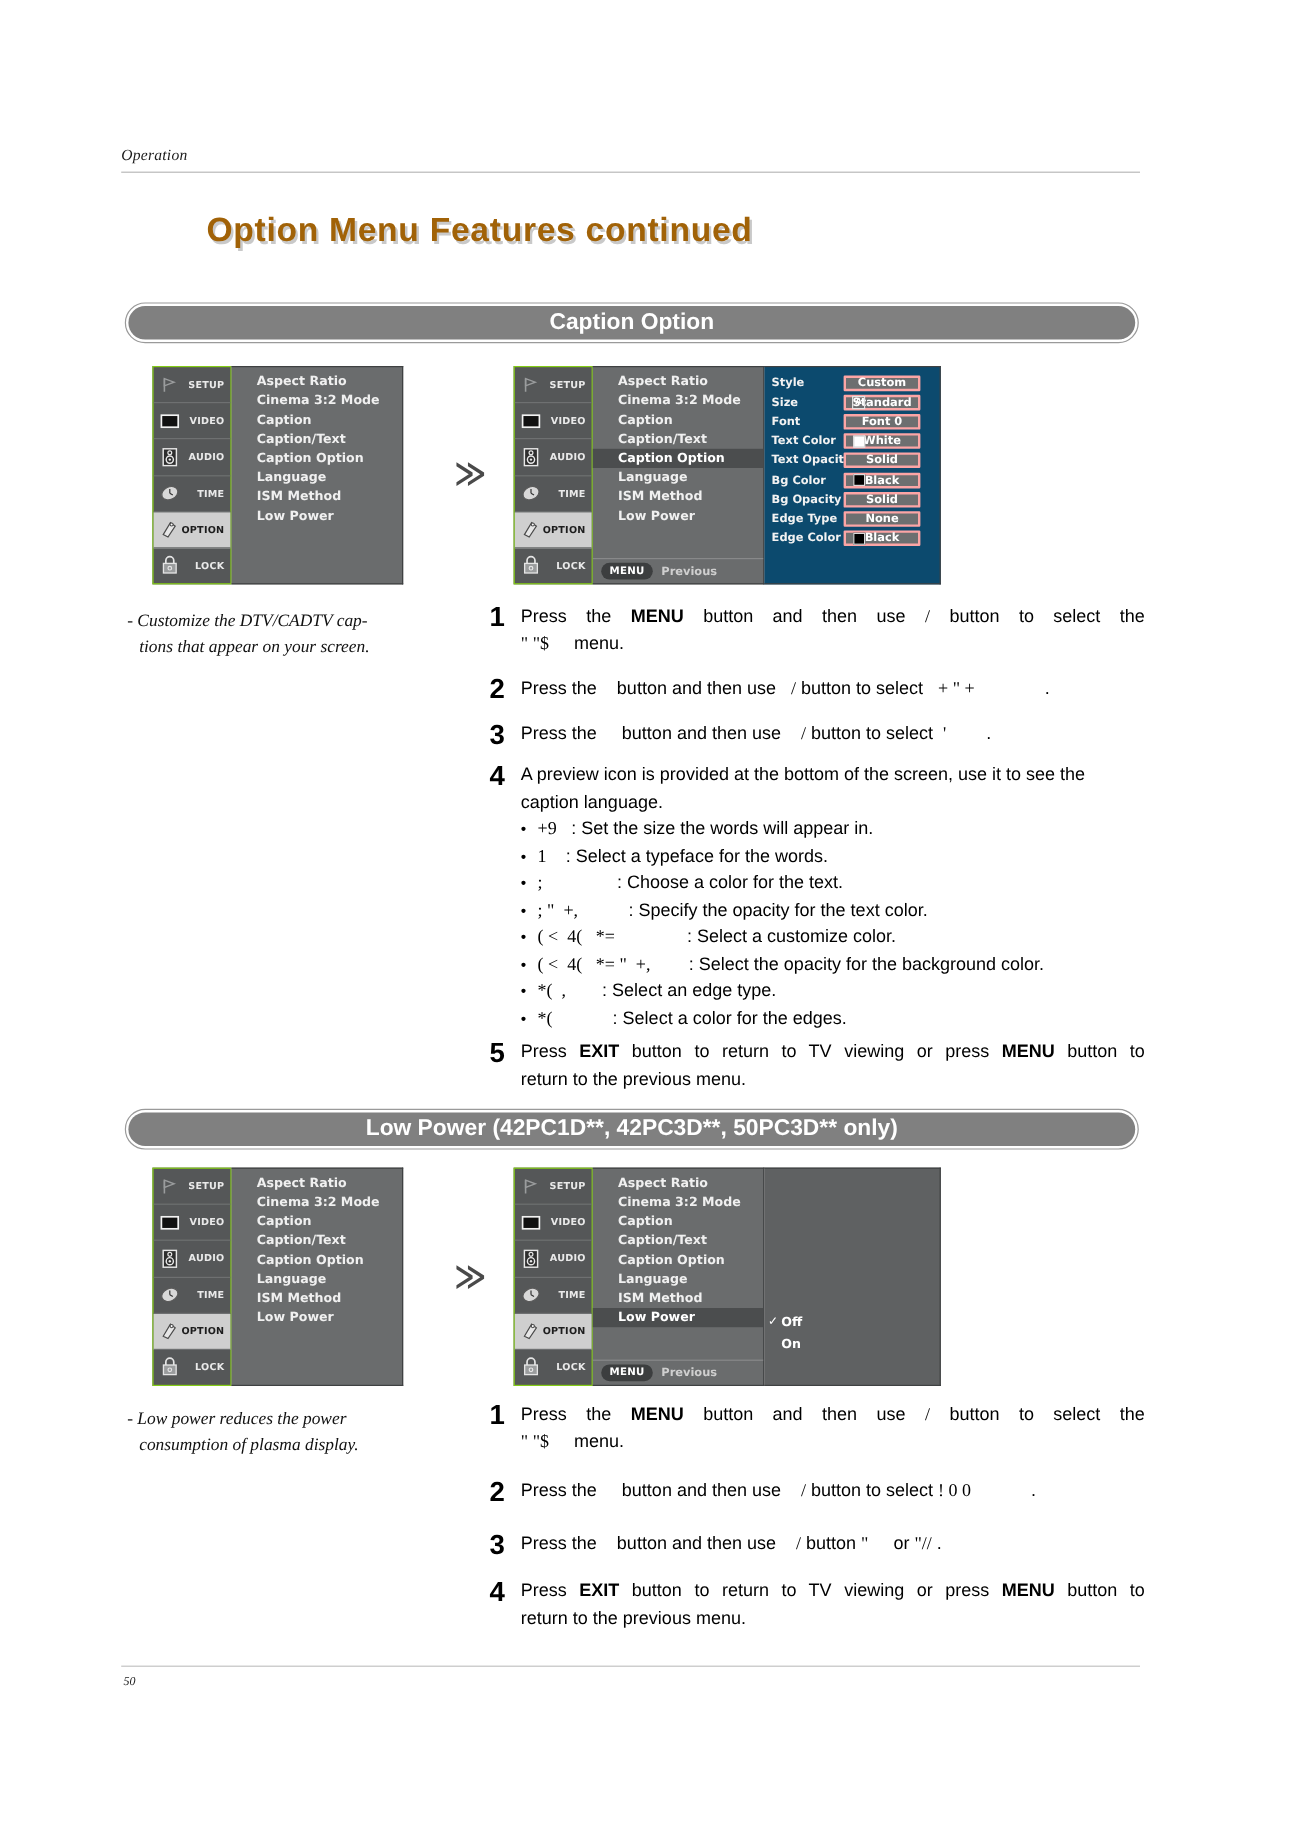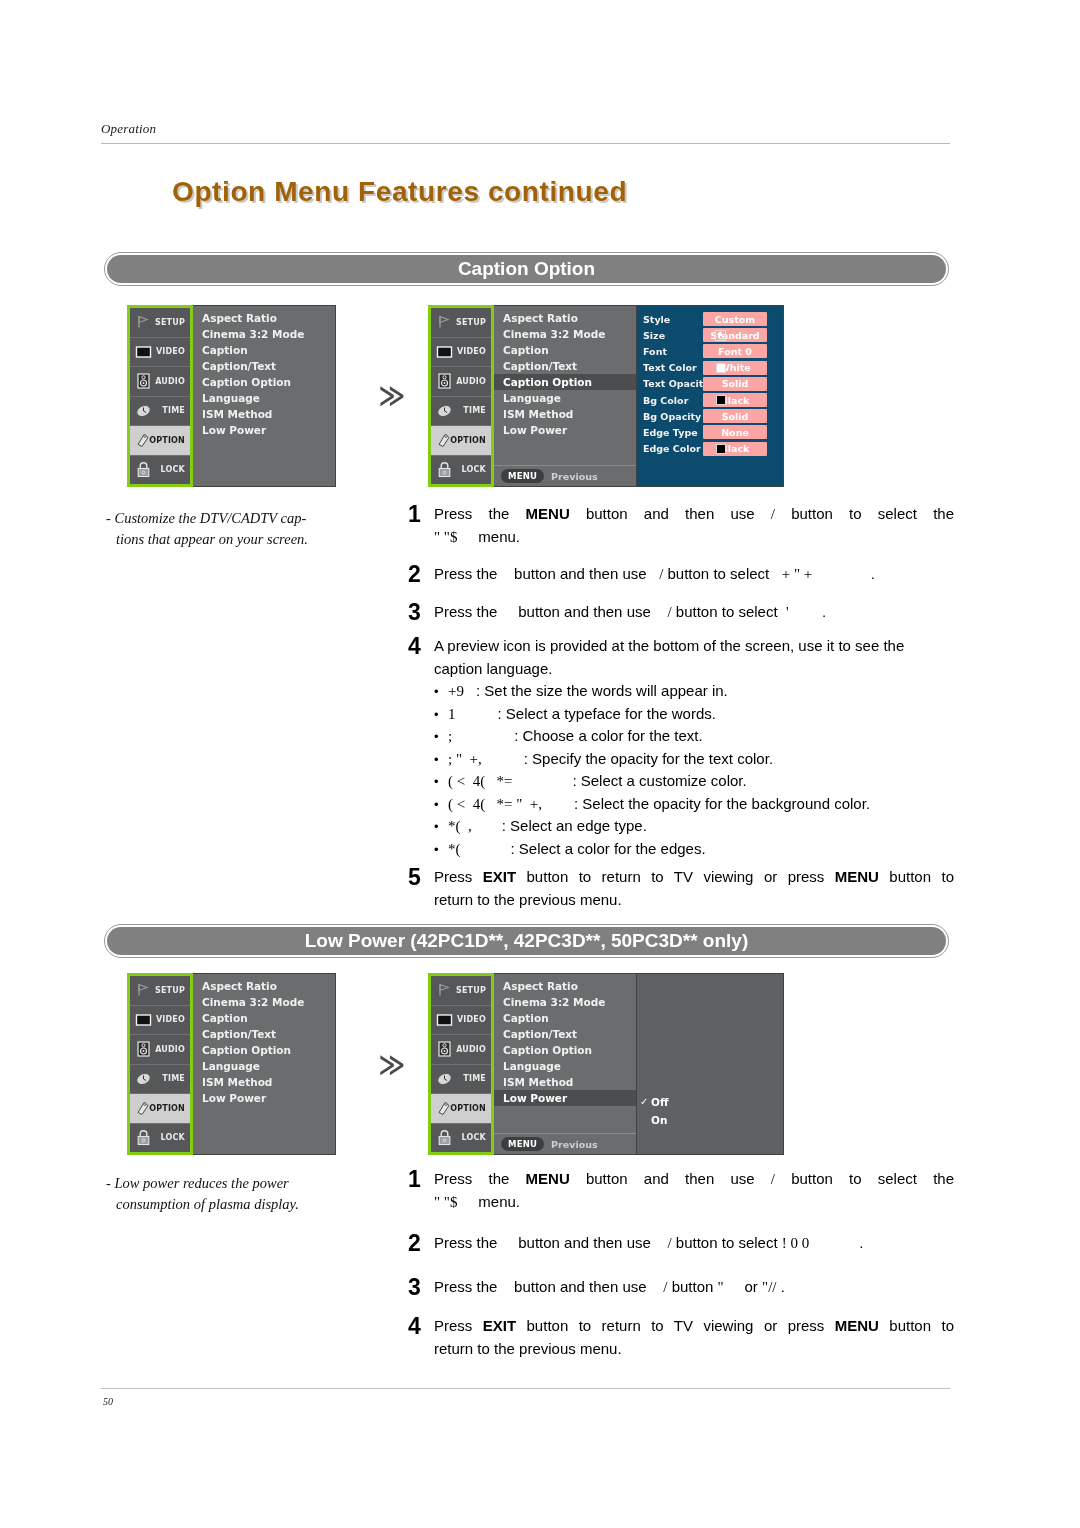--- a/index.html
+++ b/index.html
@@ -79,21 +79,21 @@
     position: absolute;
     display: flex;
     align-items: stretch;
     font-family: "DejaVu Sans", sans-serif;
   }
   .osd-side {
     width: 66px;
     background: #555758;
     display: flex;
     flex-direction: column;
-    border: 3px solid #84cc16;
+    border: 1px solid #84cc16;
     box-sizing: border-box;
   }
   .osd-side-item {
     flex: 1 1 0;
     display: flex;
     align-items: center;
     justify-content: flex-end;
     padding-right: 5px;
     border-bottom: 1px solid #6e7071;
     box-sizing: border-box;
@@ -123,21 +123,21 @@
     border: 1px solid #3f4142;
     border-left: none;
     box-sizing: border-box;
     display: flex;
     flex-direction: column;
     padding-top: 4px;
   }
   .osd-list-row {
     height: 16px;
     line-height: 16px;
-    padding-left: 9px;
+    padding-left: 21px;
     color: #f0f0f0;
     font-size: 10.5px;
     font-weight: bold;
     box-sizing: border-box;
     white-space: nowrap;
   }
   .osd-list-row.sel {
     background: #4b4d4e;
     color: #ffffff;
   }
@@ -182,21 +182,21 @@
     width: 60px;
     color: #f2f2f2;
     font-size: 9.5px;
     font-weight: bold;
     white-space: nowrap;
   }
   .det-value {
     flex: 1 1 auto;
     height: 13px;
     background: #6d6f70;
-    border: 7px solid #fca5a5;
+    border: 2px solid #fca5a5;
     border-radius: 1px;
     color: #ffffff;
     font-size: 9.5px;
     font-weight: bold;
     display: flex;
     align-items: center;
     justify-content: center;
     gap: 4px;
     box-sizing: border-box;
     position: relative;
@@ -581,21 +581,21 @@
     <div>caption language.</div>
     <ul class="bullets">
       <li>
           <span class="dot">•</span>
           <span class="tag">+9</span>
           <span class="desc" style="margin-left:12px">: Set the size the words will appear in.</span>
         </li>
       <li>
           <span class="dot">•</span>
           <span class="tag">1</span>
-          <span class="desc" style="margin-left:42px">: Select a typeface for the words.</span>
+          <span class="desc" style="margin-left:16px">: Select a typeface for the words.</span>
         </li>
       <li>
           <span class="dot">•</span>
           <span class="tag">;</span>
           <span class="desc" style="margin-left:62px">: Choose a color for the text.</span>
         </li>
       <li>
           <span class="dot">•</span>
           <span class="tag">; "  +,</span>
           <span class="desc" style="margin-left:42px">: Specify the opacity for the text color.</span>

